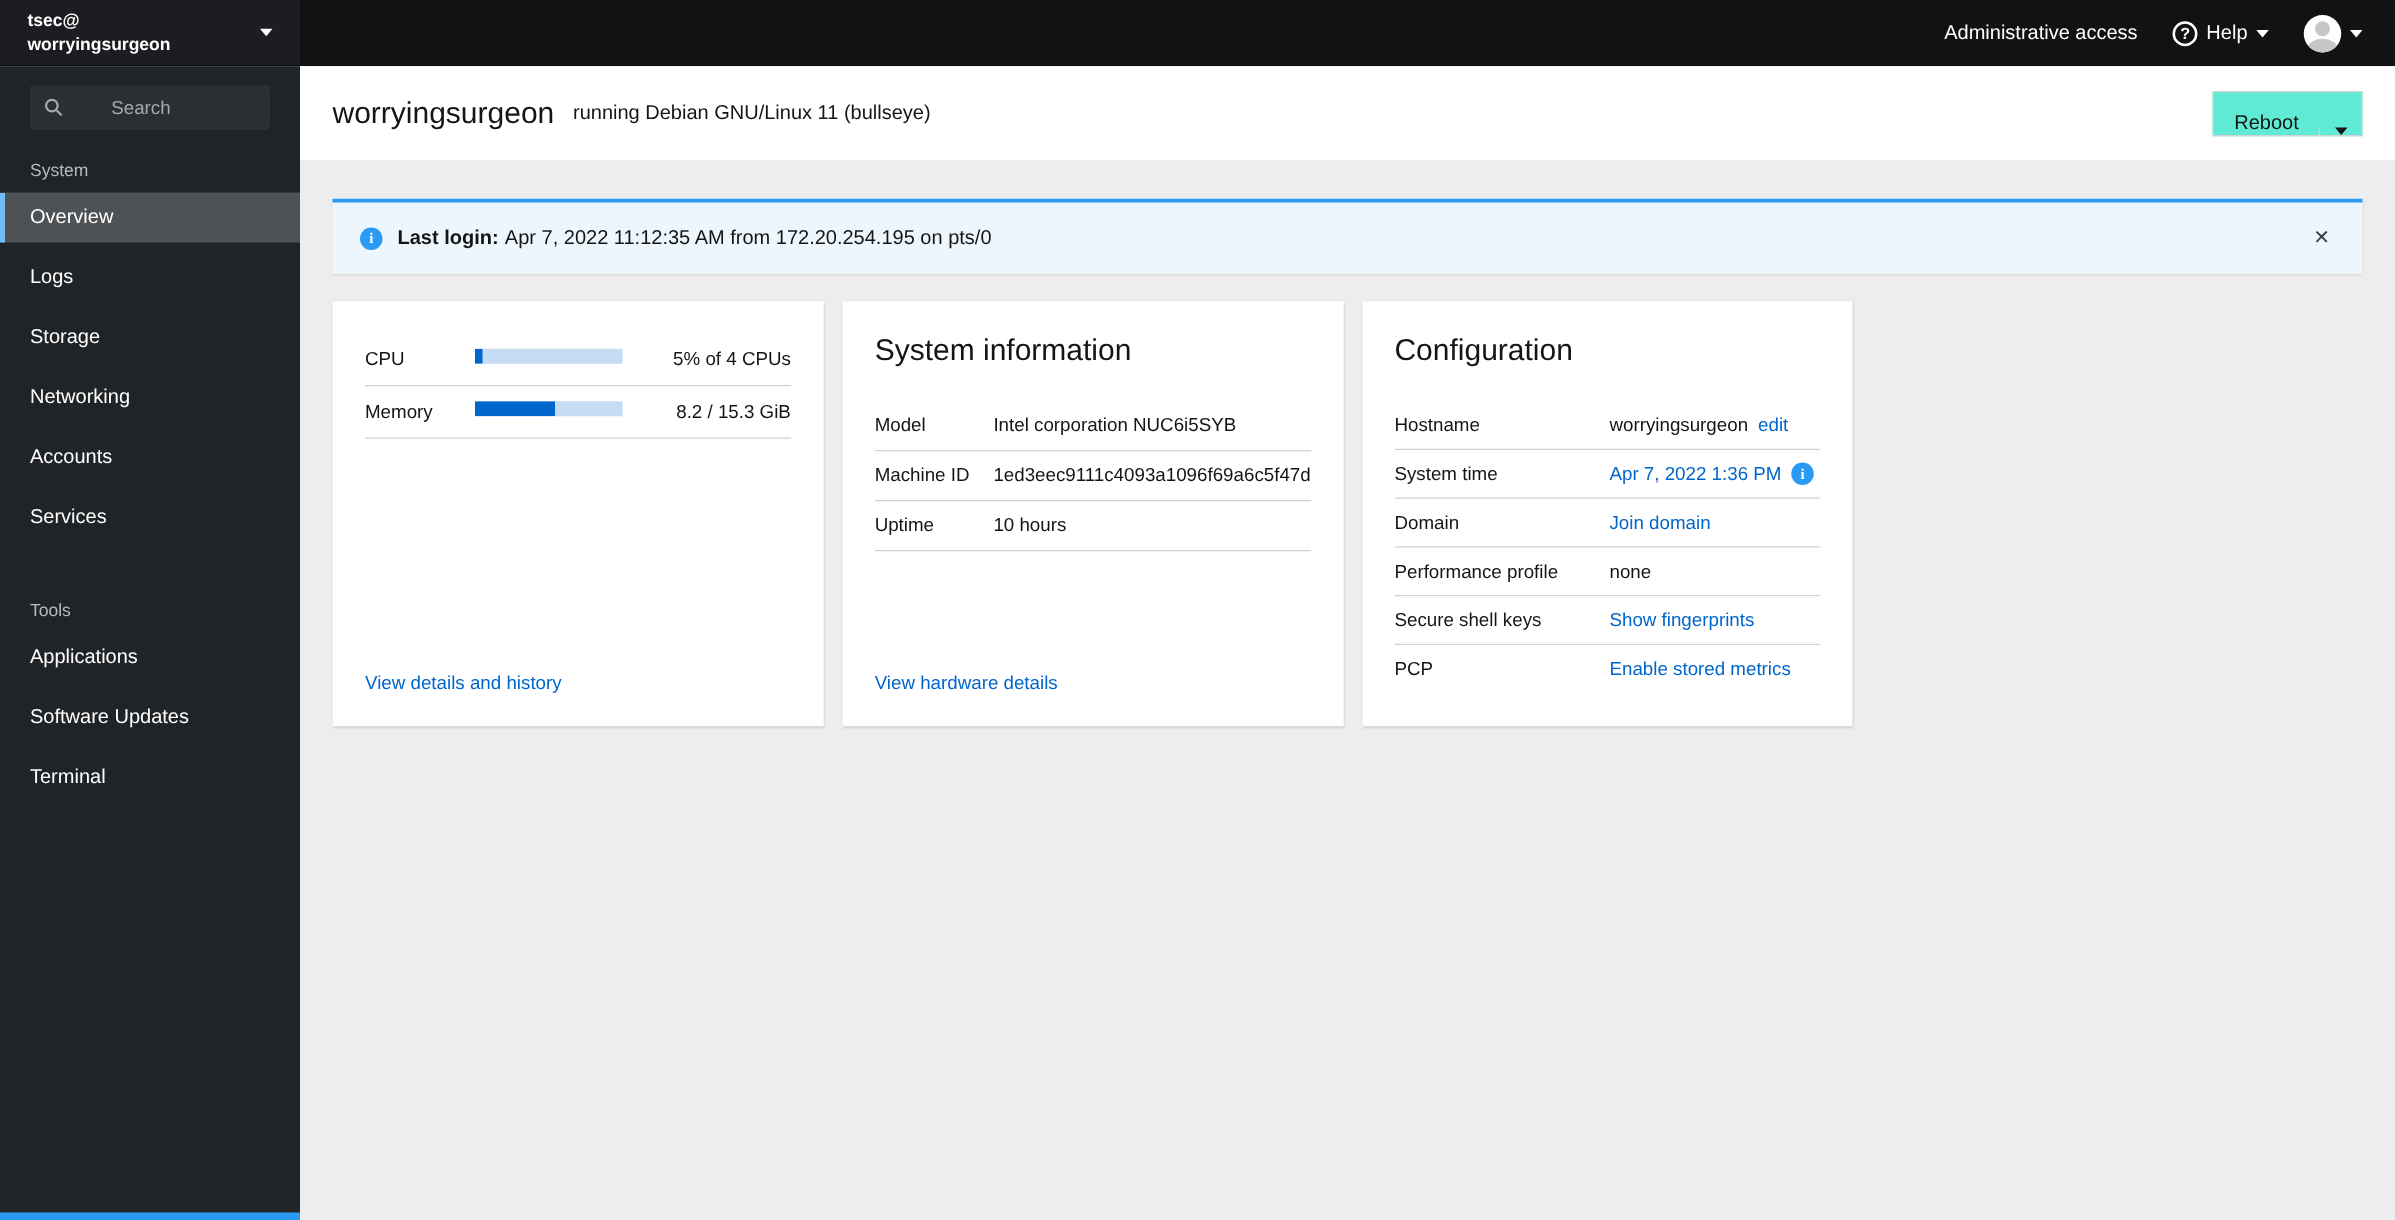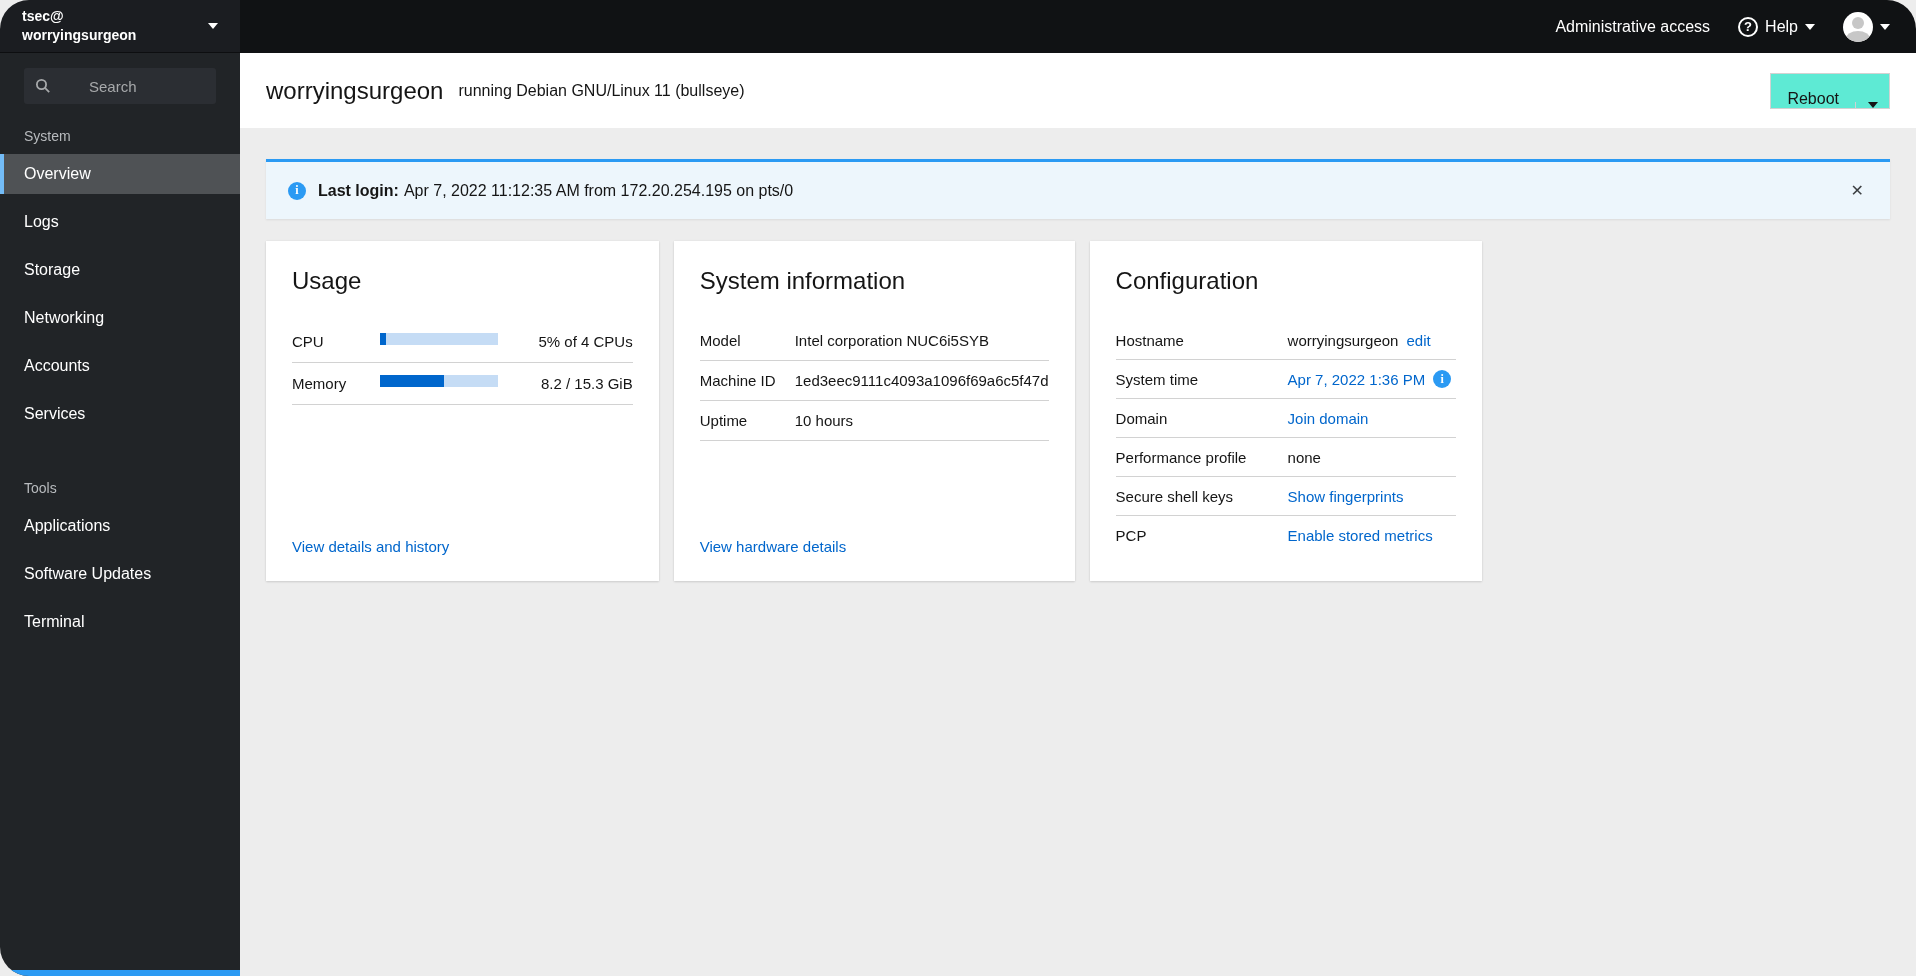--- a/index.html
+++ b/index.html
@@ -1,17 +1,17 @@
 <!DOCTYPE html>
 <html><head>
 <meta charset="utf-8">
 <style>
   * { margin:0; padding:0; box-sizing:border-box; }
   html,body { width:1916px; height:976px; background:#ededed; font-family:"Liberation Sans", sans-serif; }
-  .app { width:1916px; height:976px; display:grid; grid-template-columns:240px 1fr; grid-template-rows:53px 923px; overflow:hidden;border-radius:29px; }
+  .app { width:1916px; height:976px; display:grid; grid-template-columns:240px 1fr; grid-template-rows:53px 923px; overflow:hidden; }
 
   
   .sidebar-head { background:#1b1d21; color:#fff; display:flex; align-items:center; padding:0 22px; border-bottom:1px solid rgba(0,0,0,.5); }
   .user-lines { font-size:14px; font-weight:bold; line-height:1.35; }
   .sidebar-head .caret { margin-left:auto; color:#fff; }
 
   
   .masthead { background:#101214; color:#fff; display:flex; align-items:center; justify-content:flex-end; gap:28px; padding-right:26px; }
   .masthead-item { display:flex; align-items:center; gap:7px; font-size:16px; color:#fff; cursor:pointer; }
   .qmark-icon { width:20px; height:20px; border:2px solid #fff; border-radius:50%; display:flex; align-items:center; justify-content:center; font-size:13px; font-weight:bold; }
@@ -171,21 +171,20 @@
         <span class="info-icon">i</span>
         <span class="alert-title">Last login:</span>
         <span class="alert-msg">Apr 7, 2022 11:12:35 AM from 172.20.254.195 on pts/0</span>
         <span class="alert-close">✕</span>
       </div>
 
       <div class="cards">
 
 
         <div class="card">
-          <div class="card-title">Usage</div>
           <div class="usage-row">
             <span class="usage-label">CPU</span>
             <span class="progress">
                 <span class="progress-fill" style="width: 5%; display: block;"></span>
               </span>
             <span class="usage-value">5% of 4 CPUs</span>
           </div>
           <div class="usage-row">
             <span class="usage-label">Memory</span>
             <span class="progress">

